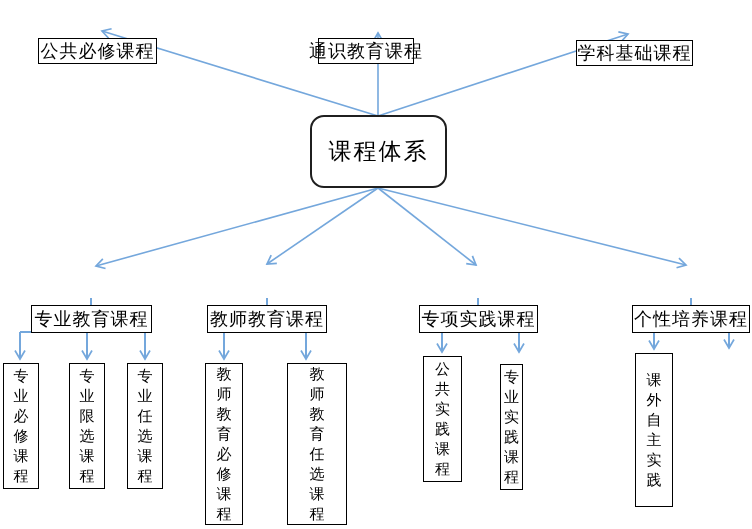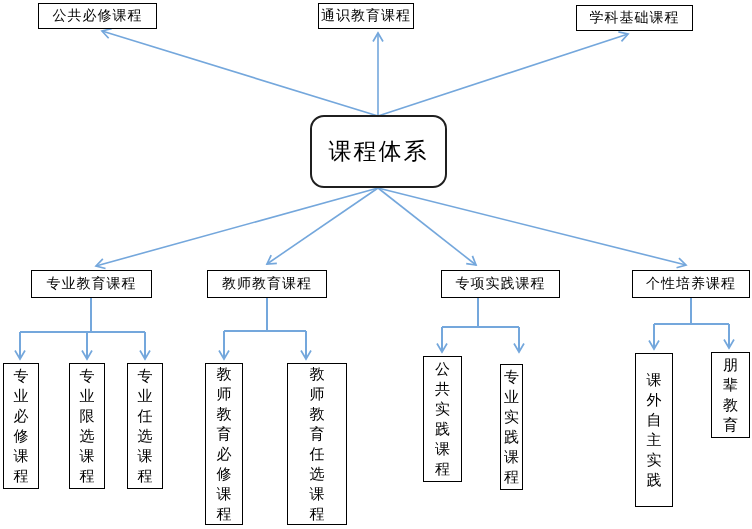--- a/index.html
+++ b/index.html
@@ -24,23 +24,24 @@
   .node {
     position: absolute;
     box-sizing: border-box;
     background: #ffffff;
     border: 1.4px solid #000000;
     display: flex;
     align-items: center;
     justify-content: center;
   }
   .hnode {
-    font-size: 14px;
+    font-size: 18px;
     letter-spacing: 1px;
     white-space: nowrap;
+    margin-top: 35px;
   }
   .root {
     border: 2.4px solid #1f1f1f;
     border-radius: 14px;
     font-size: 23px;
     letter-spacing: 2px;
   }
   .vnode .vtext {
     width: 17px;
     word-break: break-all;
@@ -93,21 +94,21 @@
   </svg>
 
   <div class="node root" style="left:310px; top:115px; width:137px; height:73px;">课程体系</div>
 
   <div class="node hnode" style="left:38px; top:3px; width:119px; height:26px;">公共必修课程</div>
   <div class="node hnode" style="left:318px; top:3px; width:96px; height:26px;">通识教育课程</div>
   <div class="node hnode" style="left:576px; top:5px; width:117px; height:26px;">学科基础课程</div>
 
   <div class="node hnode" style="left:31px; top:270px; width:121px; height:28px;">专业教育课程</div>
   <div class="node hnode" style="left:207px; top:270px; width:120px; height:28px;">教师教育课程</div>
-  <div class="node hnode" style="left:441px; top:270px; width:119px; height:28px;">专项实践课程</div>
+  <div class="node hnode" style="left:419px; top:270px; width:119px; height:28px;">专项实践课程</div>
   <div class="node hnode" style="left:632px; top:270px; width:118px; height:28px;">个性培养课程</div>
 
   <div class="node vnode" style="left:3px; top:363px; width:36px; height:126px;">
     <span class="vtext">专业必修课程</span>
   </div>
   <div class="node vnode" style="left:69px; top:363px; width:36px; height:126px;">
     <span class="vtext">专业限选课程</span>
   </div>
   <div class="node vnode" style="left:127px; top:363px; width:36px; height:126px;font-family:Liberation Serif, serif;">
     <span class="vtext">专业任选课程</span>
@@ -123,17 +124,14 @@
   <div class="node vnode" style="left:423px; top:356px; width:39px; height:126px;">
     <span class="vtext">公共实践课程</span>
   </div>
   <div class="node vnode" style="left:500px; top:364px; width:23px; height:126px;">
     <span class="vtext">专业实践课程</span>
   </div>
 
   <div class="node vnode" style="left:635px; top:353px; width:38px; height:154px;">
     <span class="vtext">课外自主实践</span>
   </div>
-  <div class="node vnode" style="left:711px; top:352px; width:39px; height:86px;">
-    <span class="vtext">朋辈教育</span>
-  </div>
 
 </div>
 
 </body></html>

